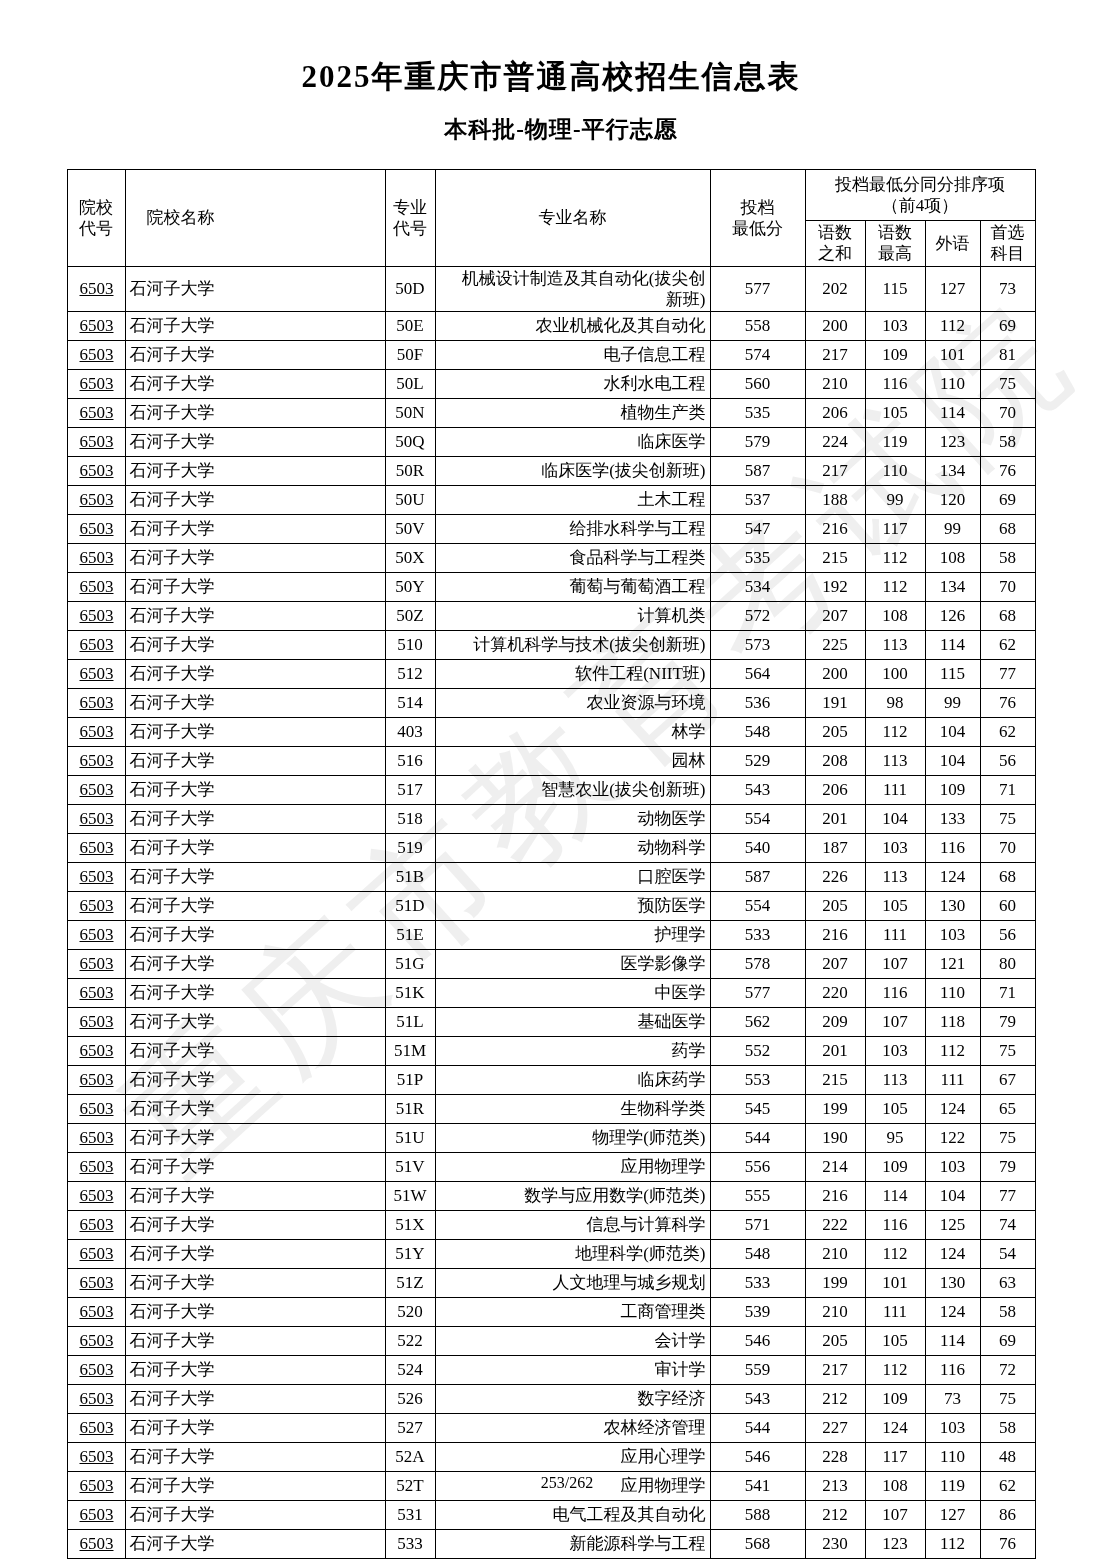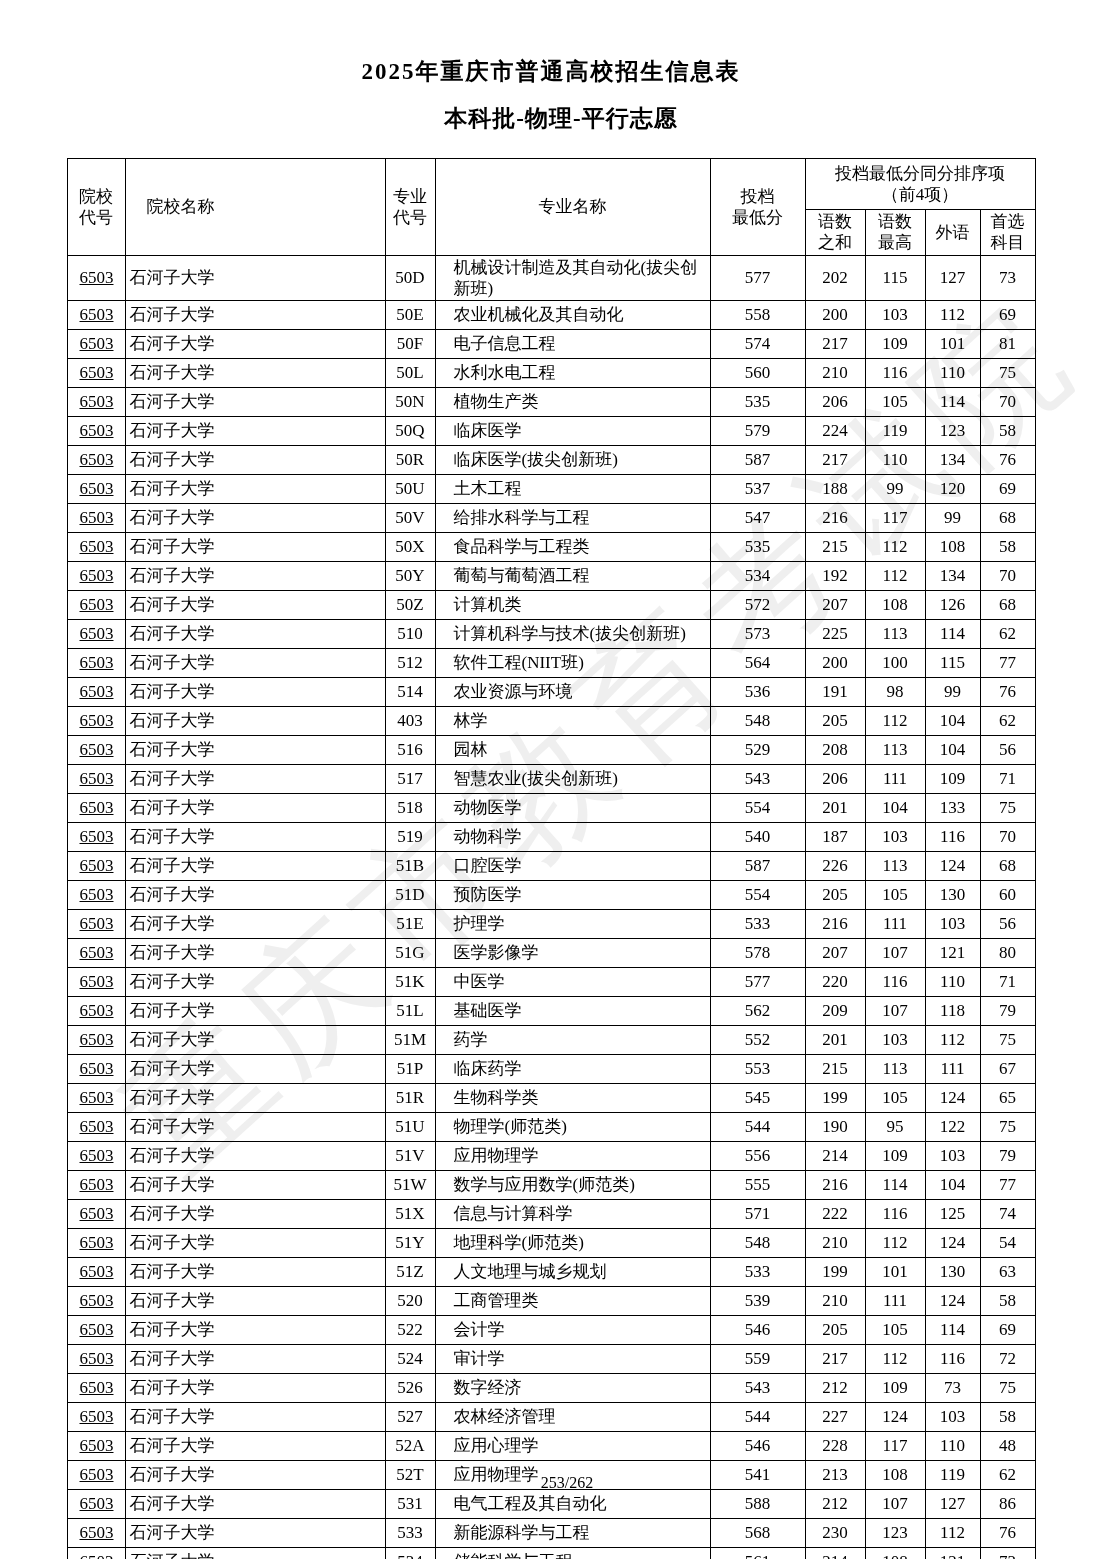--- a/index.html
+++ b/index.html
@@ -6,21 +6,21 @@
   body {
     width:1102px; height:1559px;
     background:#ffffff;
     color:#000;
     font-family:"Liberation Serif","DejaVu Serif",serif;
     position:relative;
     overflow:hidden;
   }
   .title {
     text-align:center;
-    font-size:23px;
+    font-size:31px;
     font-weight:bold;
     padding-top:56px;
     letter-spacing:2px;
   }
   .subtitle {
     text-align:center;
     font-size:23px;
     font-weight:bold;
     margin-top:16px;
     letter-spacing:1px;
@@ -44,21 +44,21 @@
     overflow:hidden;
   }
   .adm thead tr.row1 th { height:48px; }
   .adm thead tr.row2 th { height:42px; }
   .adm th { text-align:center; }
   .pre { white-space:pre-line; }
   .adm td { height:26px; }
   td.c0 { text-align:center; padding-left:5px;text-decoration:underline; }
   td.c1 { text-align:left; }
   td.c2 { text-align:center; }
-  td.c3 { text-align:left; padding-left:18px; }
+  td.c3 { text-align:right; padding-left:18px; }
   td.c4, td.c5, td.c6, td.c7, td.c8 { text-align:center; }
   .watermark {
     position:absolute;
     left:10px;
     top:690px;
     width:1080px;
     text-align:center;
     font-size:138px;
     letter-spacing:14px;
     color:rgba(100,100,100,0.10);

